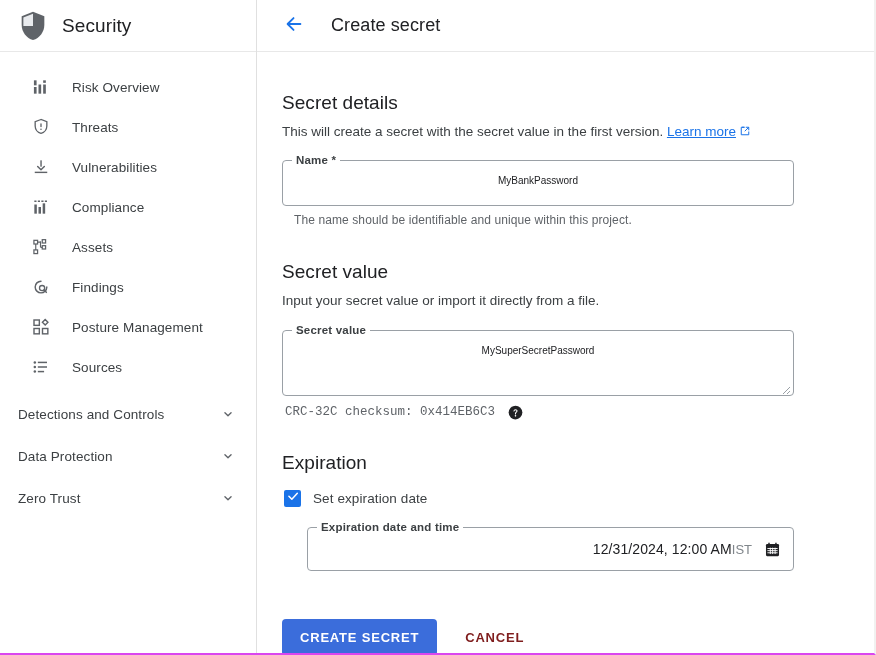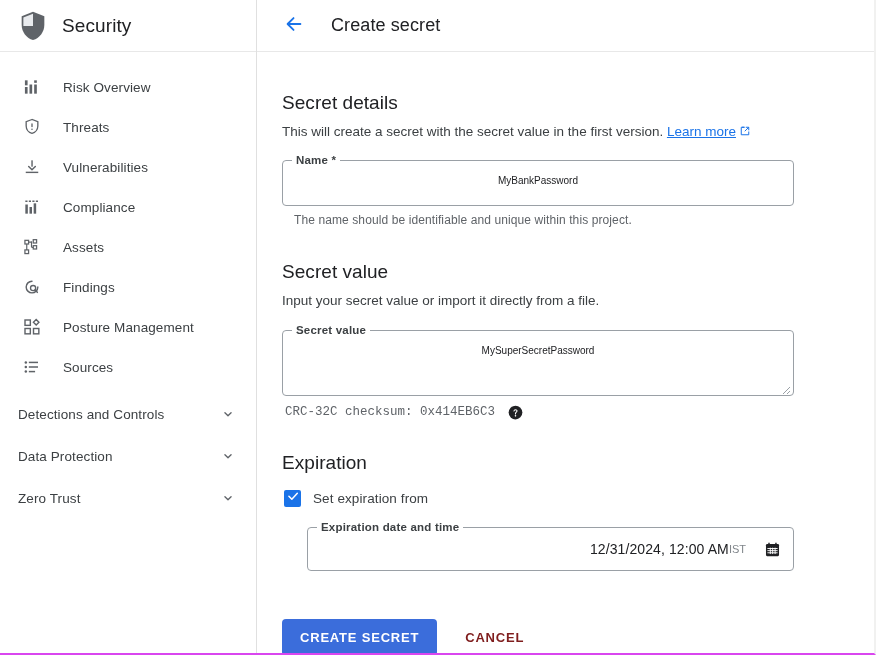--- a/index.html
+++ b/index.html
@@ -57,21 +57,21 @@
   .nav-group-header .label {
     font-size: 13.5px;
     color: #3c4043;
     letter-spacing: .1px;
   }
   .chev { width: 16px; height: 16px; display: block; }
   .nav-item {
     display: flex;
     align-items: center;
     height: 40px;
-    padding-left: 22px;
+    padding-left: 31px;
     cursor: pointer;
   }
   .nav-item .ic {
     width: 20px; height: 20px;
     margin-right: 21px;
     flex: 0 0 20px;
     display: block;
   }
   .nav-item .label {
     font-size: 13.5px;
@@ -220,21 +220,21 @@
   
   .datewrap { margin: 20px 0 0 25px; }
   .field.date { width: 487px; }
   .date-inner {
     display: flex;
     align-items: center;
     padding: 12px 12px 11px 14px;
     min-height: 42px;
   }
   .date-val { font-size: 14px; color: #202124; flex: 1; letter-spacing: .1px; text-align: right; }
-  .tz { font-size: 11px; color: #80868b; margin-right: 18px; }
+  .tz { font-size: 13px; color: #80868b; margin-right: 12px; }
   .cal-ic { width: 17px; height: 17px; display: block; cursor: pointer; }
 
   
   .actions {
     display: flex;
     align-items: center;
     margin-top: 48px;
   }
   .btn-primary {
     background: #3b6ddb;
@@ -473,21 +473,21 @@
       <h2 class="sec sp2">Expiration</h2>
 
       <div class="checkrow">
         <span class="cbox">
           <span>
             <svg viewBox="0 0 24 24" width="14" height="14">
                 <path d="M5 12.5 10 17.5 19.4 7.4" fill="none" stroke="#fff" stroke-width="2.6" stroke-linecap="round" stroke-linejoin="round"></path>
               </svg>
           </span>
         </span>
-        <span class="label">Set expiration from</span>
+        <span class="label">Set expiration date</span>
       </div>
 
       <div class="datewrap">
         <div class="field date">
           <span class="field-legend">Expiration date and time</span>
           <div class="date-inner">
             <span class="date-val">12/31/2024, 12:00 AM</span>
             <span class="tz">IST</span>
             <span class="cal-ic">
               <svg viewBox="0 0 24 24" width="17" height="17">

